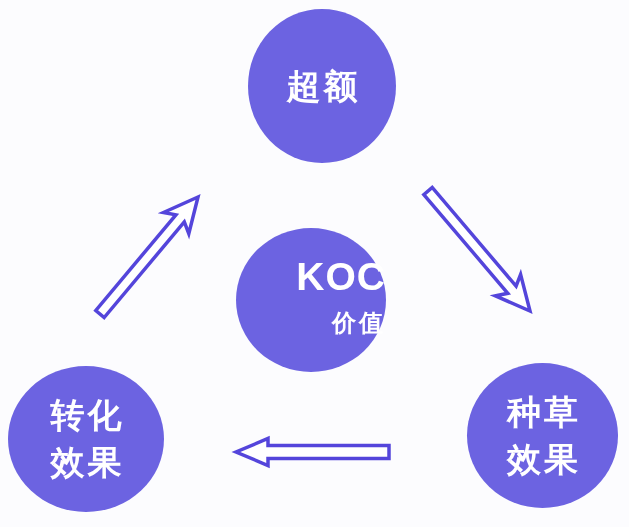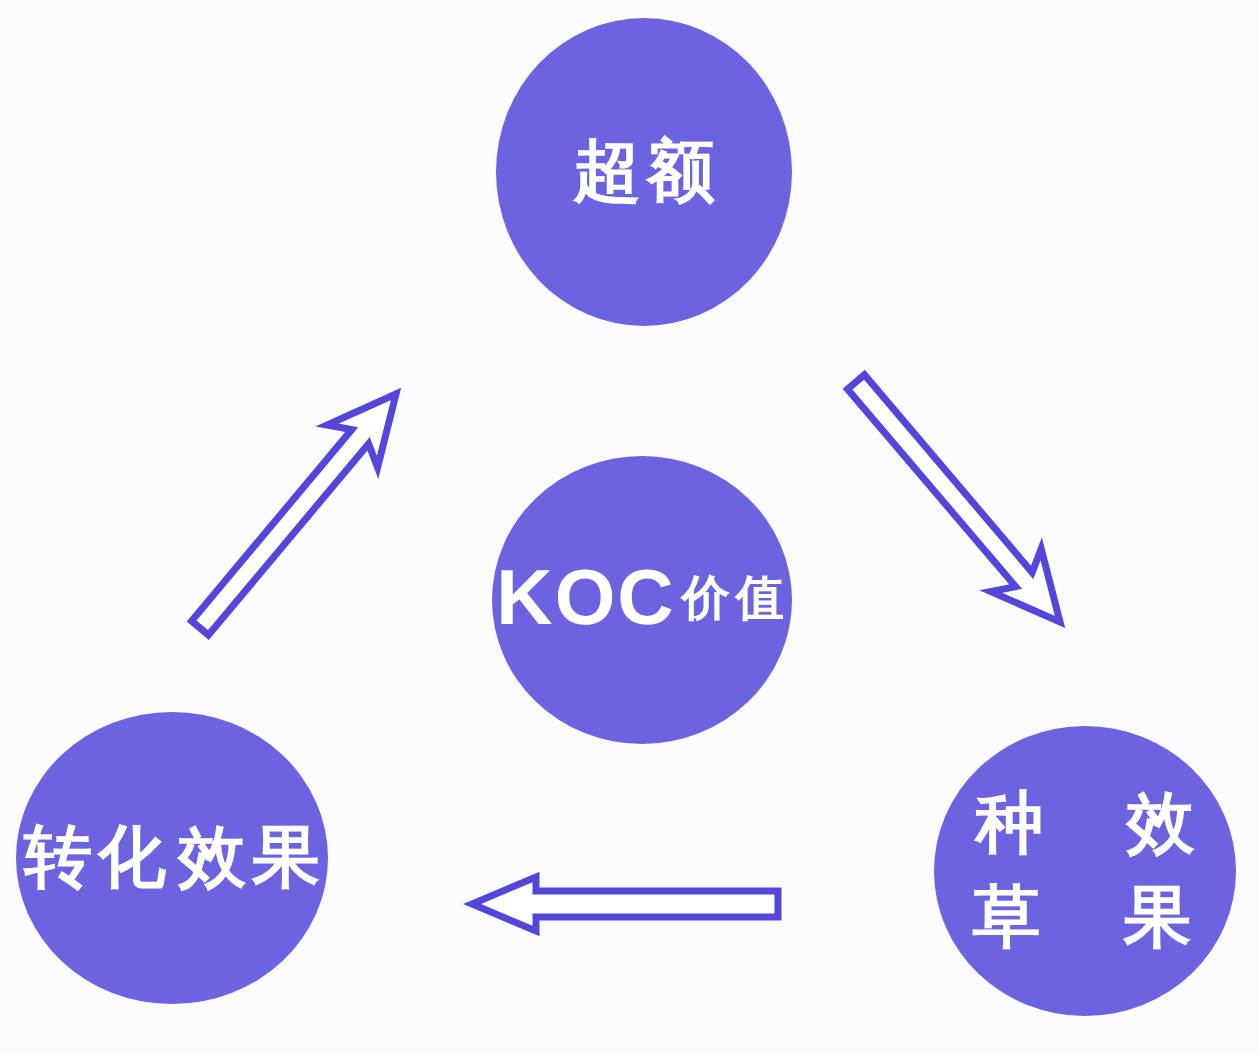--- a/index.html
+++ b/index.html
@@ -13,29 +13,29 @@
   body{
     width:629px;height:527px;overflow:hidden;
     background:var(--bg);
     font-family:"Liberation Sans","DejaVu Sans",sans-serif;
   }
   .stage{position:relative;width:629px;height:527px;}
   .arrows-svg{position:absolute;left:0;top:0;width:629px;height:527px;}
   .node{
     position:absolute;border-radius:50%;
     background:var(--node-fill);color:var(--node-text);
-    display:flex;flex-direction:row;align-items:center;justify-content:center;
+    display:flex;flex-direction:column;align-items:center;justify-content:center;
     font-weight:bold;text-align:center;
   }
   .node .line{display:block;font-size:34px;line-height:47px;letter-spacing:3px;text-indent:3px;}
   .node-center .latin{font-size:39px;line-height:46px;letter-spacing:1px;text-indent:1px;}
   .node-center .cjk{font-size:24px;line-height:46px;}
   .node-top{left:248px;top:9px;width:148px;height:154px;}
-  .node-center{left:246px;top:228px;width:150px;height:144px;}
-  .node-bottom-left{left:8px;top:356px;width:156px;height:146px;}
+  .node-center{left:236px;top:228px;width:150px;height:144px;align-items:flex-end;}
+  .node-bottom-left{left:8px;top:366px;width:156px;height:146px;}
   .node-bottom-right{left:467px;top:363px;width:151px;height:145px;text-align:center;}
   .arrow{fill:var(--arrow-fill);stroke:var(--arrow-stroke);stroke-width:3.5;stroke-linejoin:miter;stroke-miterlimit:7;}
 </style>
 </head>
 <body>
 
 <div class="stage">
 
   <svg class="arrows-svg" viewBox="0 0 629 527" aria-hidden="true">
     <path id="arrow-0" class="arrow" d="M423.8,194.6L507.8,293.3L495.4,295.8L530.0,311.0L520.6,274.4L516.1,286.2L432.2,187.4Z"></path>

